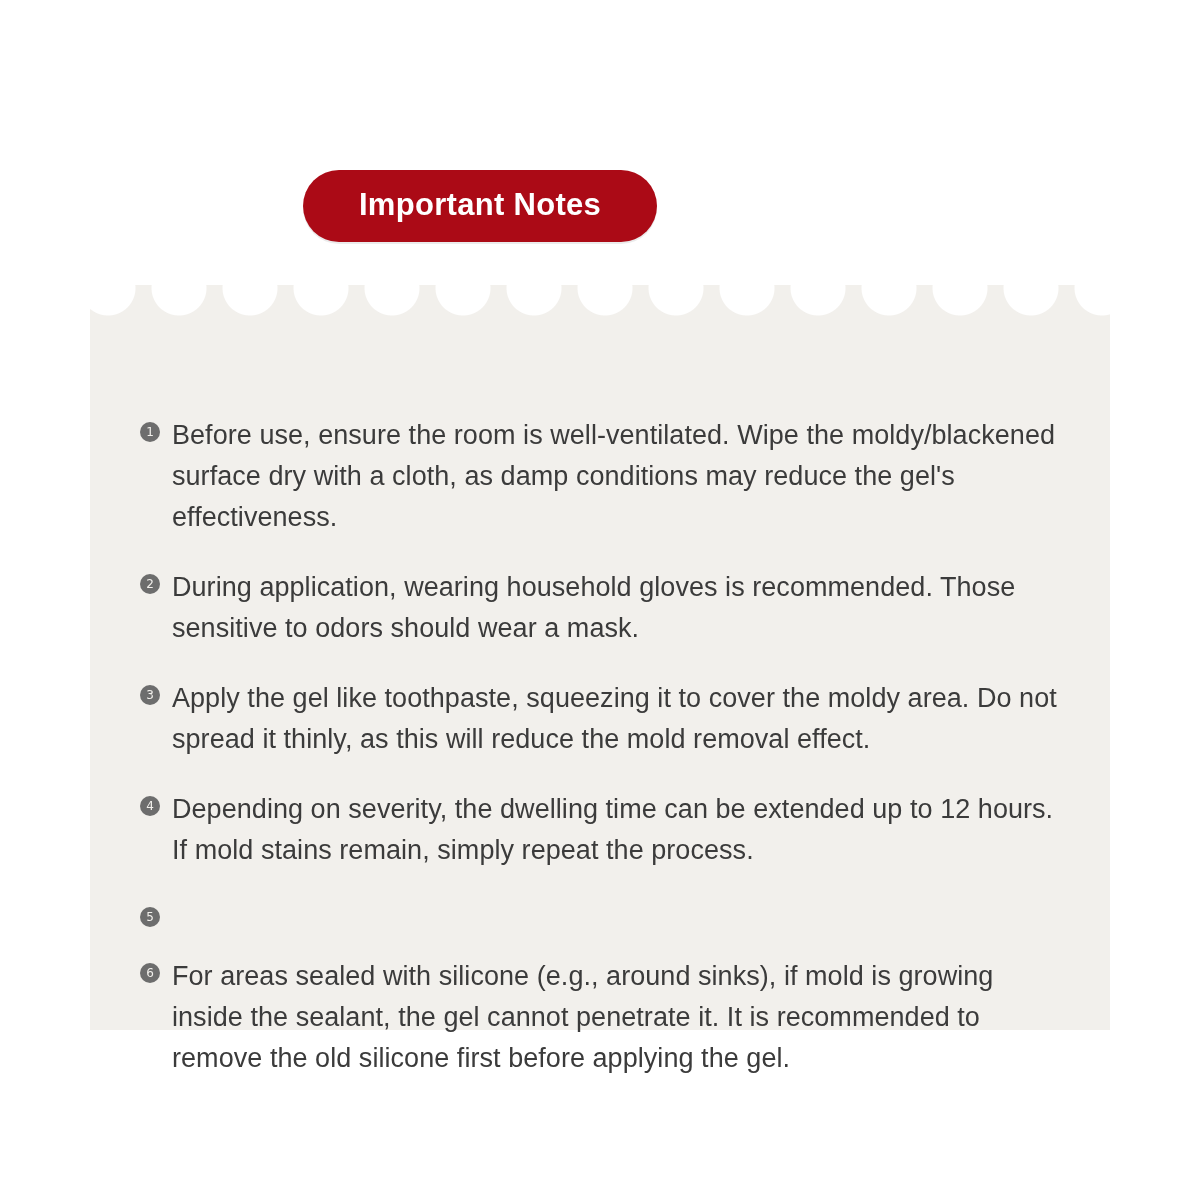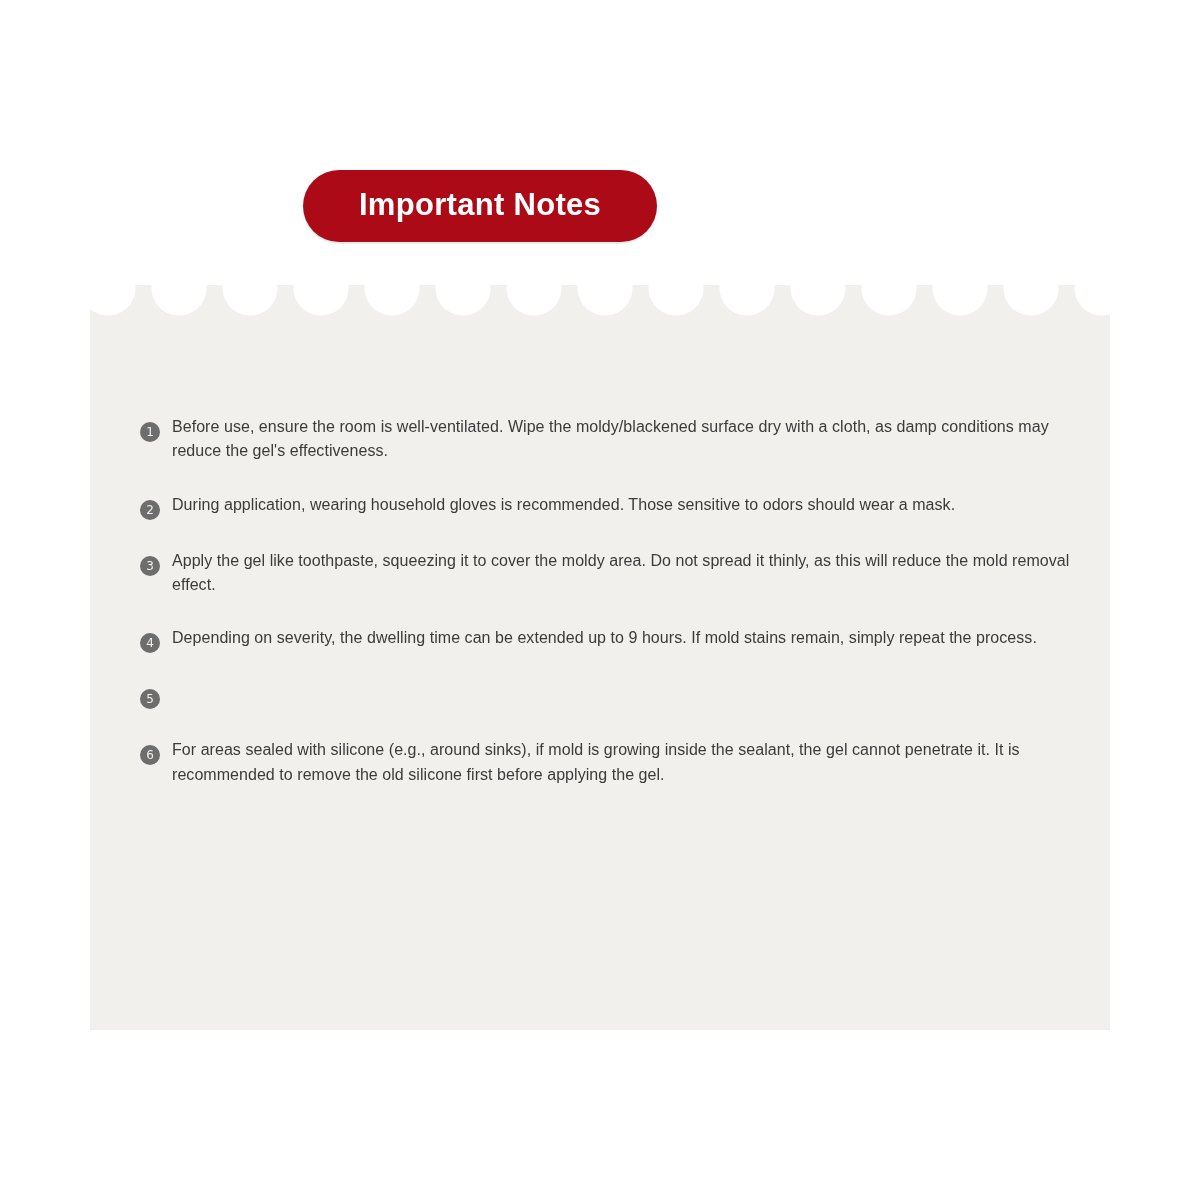--- a/index.html
+++ b/index.html
@@ -88,21 +88,21 @@
     color: #f2f0ec;
     font-size: 12px;
     line-height: 20px;
     text-align: center;
     margin-top: 7px;
     margin-right: 12px;
     font-family: "DejaVu Sans", sans-serif;
   }
 
   .txt {
-    font-size: 16px;
+    font-size: 27px;
     line-height: 1.52;
     color: #3b3b3b;
     letter-spacing: 0.05px;
   }
 </style>
 </head>
 <body>
 
 <div class="page">
 
@@ -125,21 +125,21 @@
         <div class="txt">During application, wearing household gloves is recommended. Those sensitive to odors should wear a mask.</div>
       </div>
 
       <div class="item">
         <div class="num">3</div>
         <div class="txt">Apply the gel like toothpaste, squeezing it to cover the moldy area. Do not spread it thinly, as this will reduce the mold removal effect.</div>
       </div>
 
       <div class="item">
         <div class="num">4</div>
-        <div class="txt">Depending on severity, the dwelling time can be extended up to 9 hours. If mold stains remain, simply repeat the process.</div>
+        <div class="txt">Depending on severity, the dwelling time can be extended up to 12 hours. If mold stains remain, simply repeat the process.</div>
       </div>
 
       <div class="item">
         <div class="num">5</div>
       </div>
 
       <div class="item">
         <div class="num">6</div>
         <div class="txt">For areas sealed with silicone (e.g., around sinks), if mold is growing inside the sealant, the gel cannot penetrate it. It is recommended to remove the old silicone first before applying the gel.</div>
       </div>

